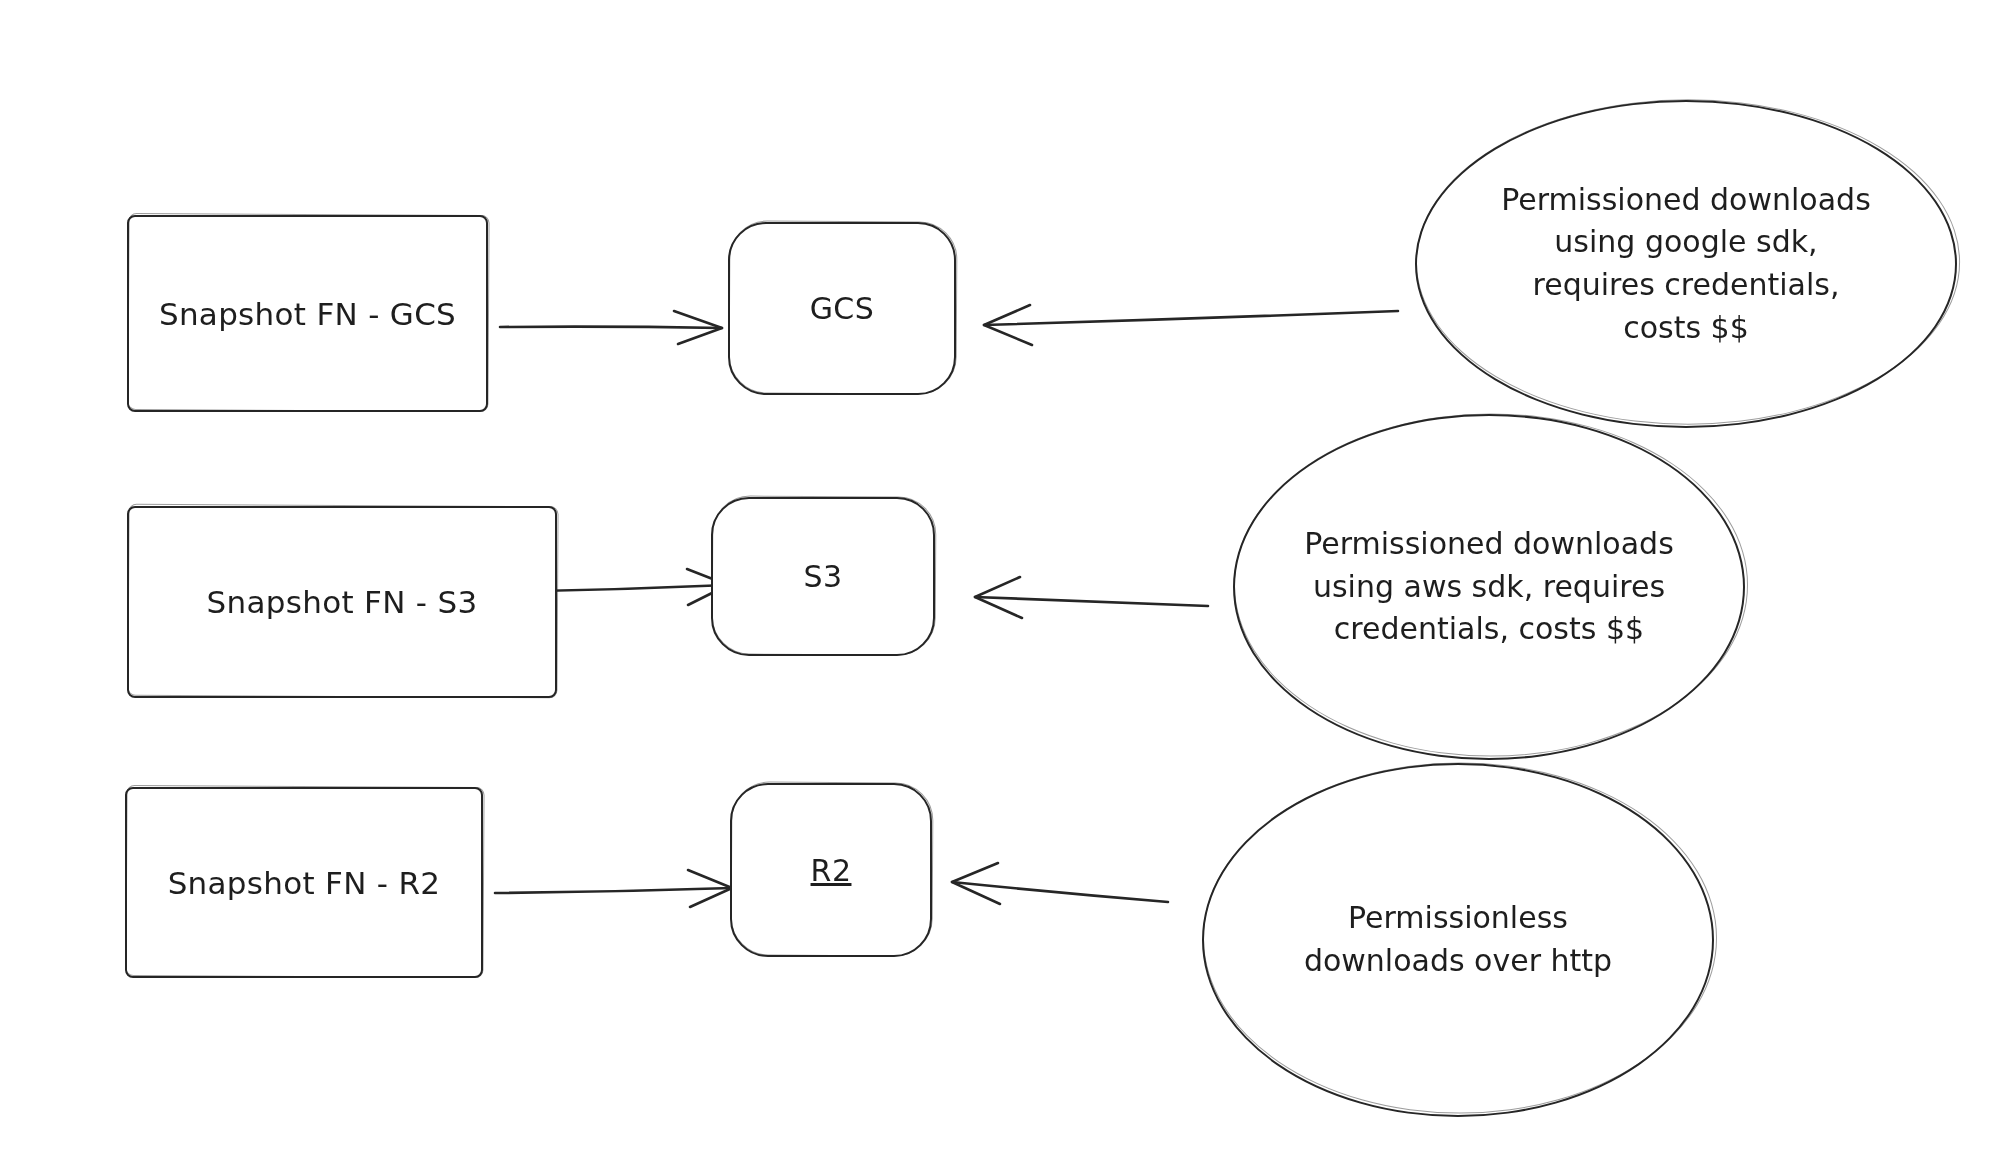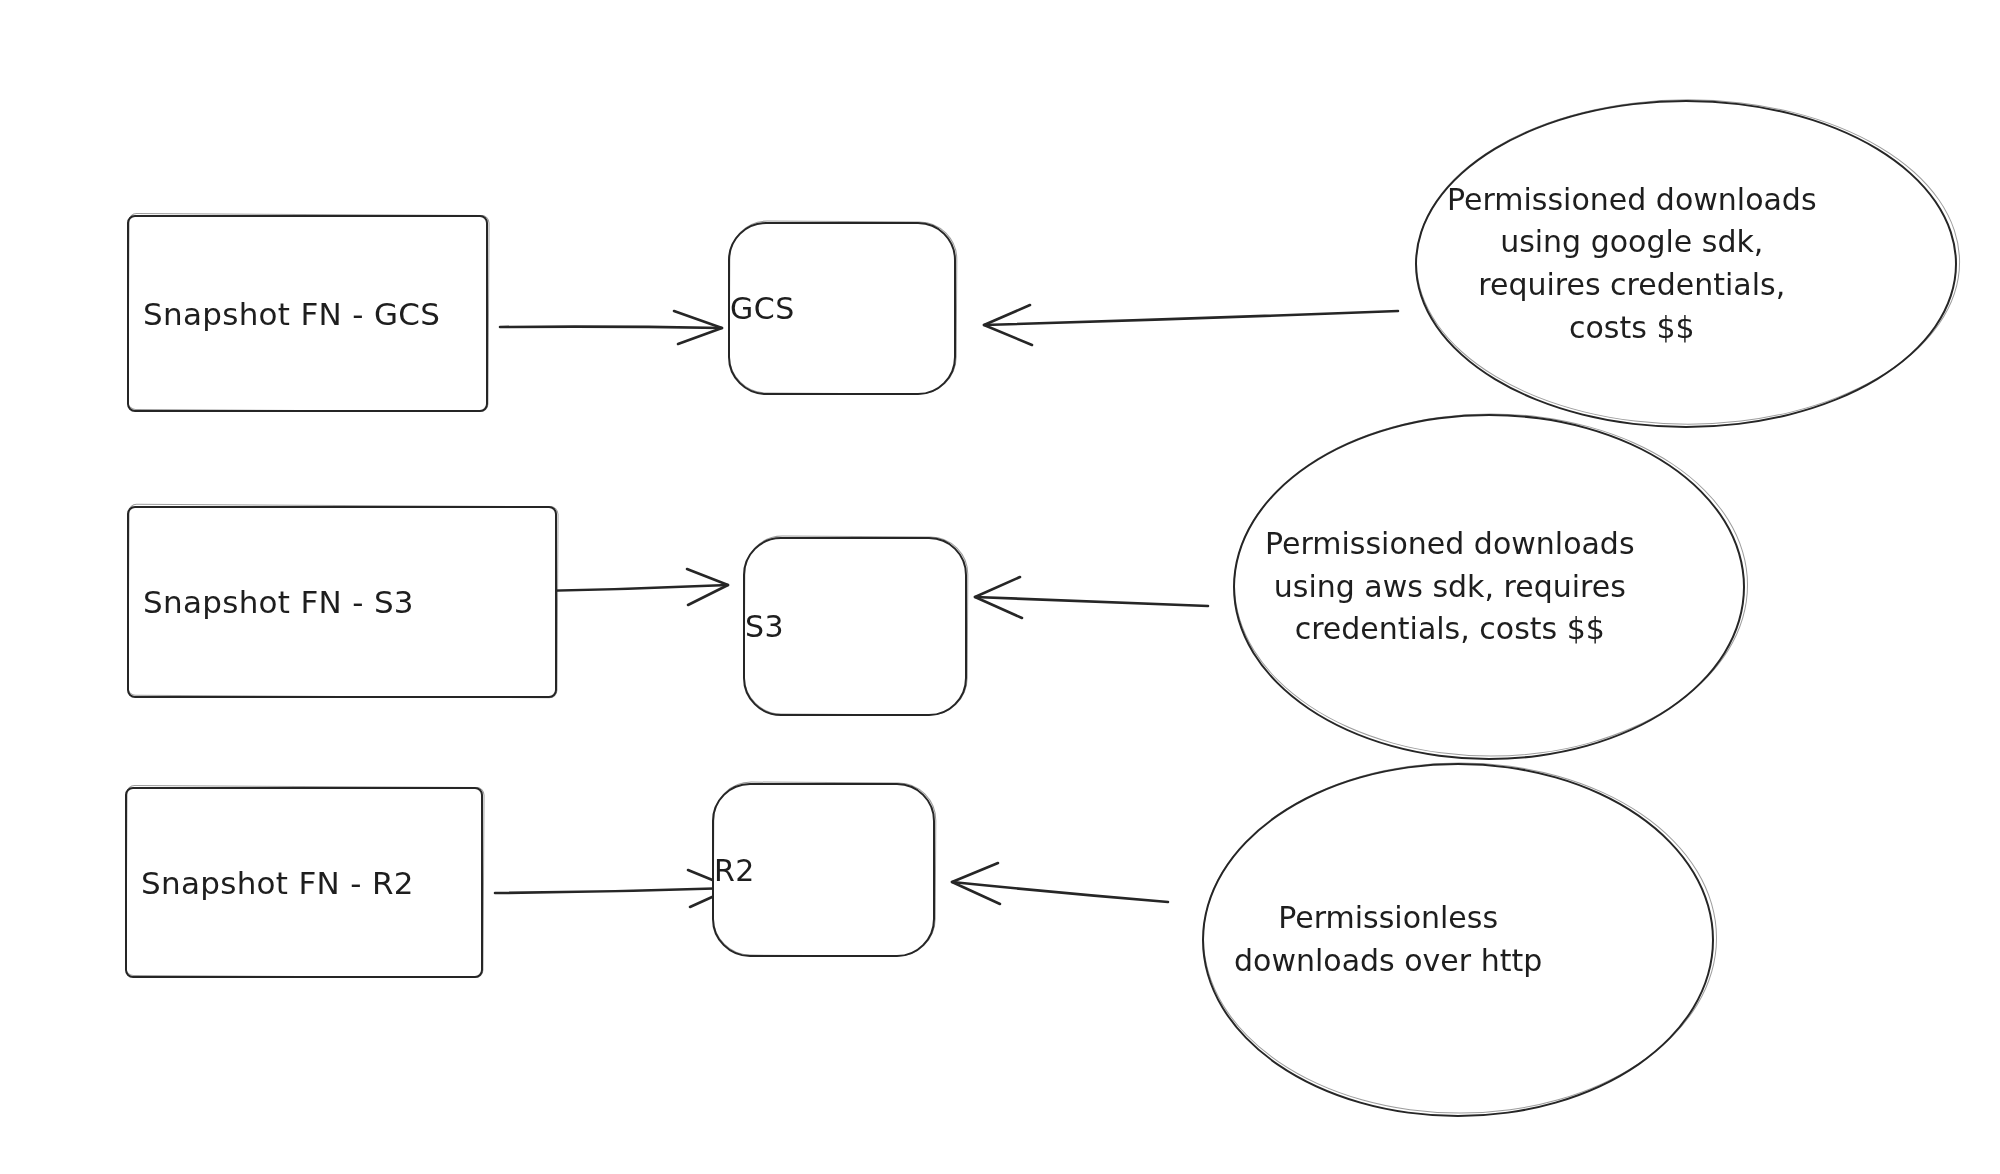--- a/index.html
+++ b/index.html
@@ -25,21 +25,21 @@
     stroke-linecap: round;
     stroke-linejoin: round;
   }
   .shape {
     position: absolute;
     box-sizing: border-box;
     border: 2.5px solid #262626;
     background: #ffffff;
     display: flex;
     align-items: center;
-    justify-content: flex-start;
+    justify-content: center;
     text-align: center;
   }
   
   .shape::before {
     content: "";
     position: absolute;
     inset: -2px;
     border: 1.5px solid rgba(38,38,38,0.45);
     border-radius: inherit;
     transform: rotate(0.35deg) translate(1px, -1px);
@@ -62,25 +62,25 @@
     white-space: pre-line;
     padding: 0 30px;
   }
 
   
   #rect-gcs-src { left: 127px; top: 215px; width: 361px; height: 197px; }
   #box-gcs      { left: 728px; top: 222px; width: 228px; height: 173px; }
   #note-gcs     { left: 1415px; top: 100px; width: 542px; height: 328px; }
   
   #rect-s3-src  { left: 127px; top: 506px; width: 430px; height: 192px; }
-  #box-s3       { left: 743px; top: 497px; width: 224px; height: 179px; margin-top: 40px; }
+  #box-s3       { left: 711px; top: 497px; width: 224px; height: 159px; }
   #note-s3      { left: 1233px; top: 414px; width: 512px; height: 346px; }
   
   #rect-r2-src  { left: 125px; top: 787px; width: 358px; height: 191px; }
-  #box-r2       { left: 712px; top: 783px; width: 223px; height: 174px; }
+  #box-r2       { left: 730px; top: 783px; width: 202px; height: 174px; text-decoration: underline; }
   #note-r2      { left: 1202px; top: 763px; width: 512px; height: 354px; }
 </style>
 </head>
 <body>
 
 <div class="stage">
 
   <svg class="arrows" viewBox="0 0 2000 1174" xmlns="http://www.w3.org/2000/svg">
 
     <g>

